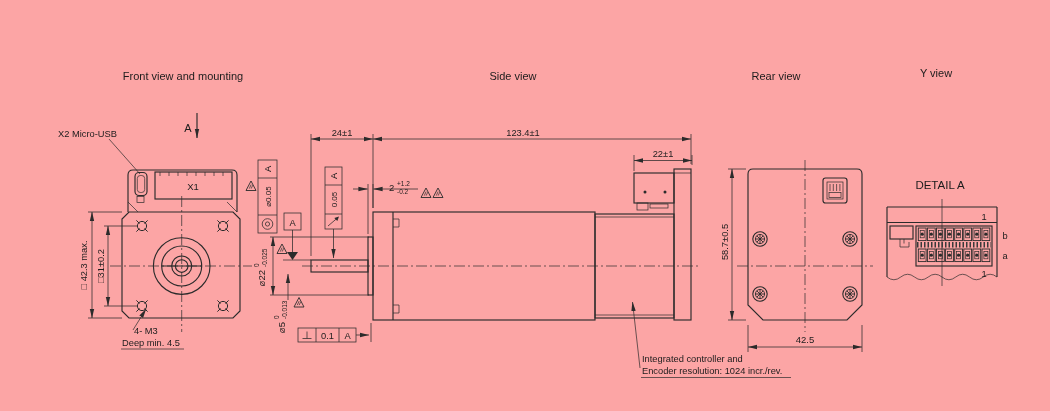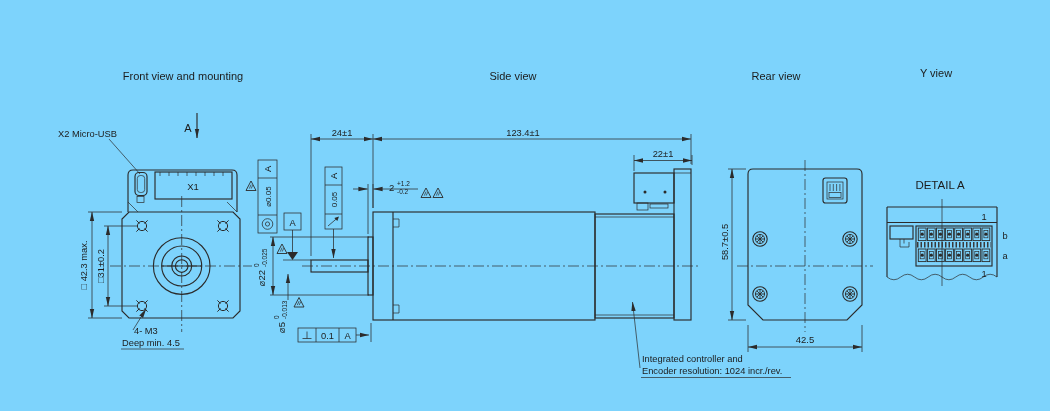--- a/index.html
+++ b/index.html
@@ -1,16 +1,16 @@
 <!DOCTYPE html>
 <html><head>
 <meta charset="utf-8">
 <style>
   html,body { margin:0; padding:0; background:#ffffff; }
-  .page { width:1050px; height:411px; background:#7dd3fc; position:relative; overflow:hidden; }
+  .page { width:1050px; height:411px; background:#fca5a5; position:relative; overflow:hidden; }
   svg text { font-family:"Liberation Sans","DejaVu Sans",sans-serif; fill:#1c1c1c; }
   .ln   { stroke:#2b2b2b; stroke-width:1.15; fill:none; }
   .thin { stroke:#2b2b2b; stroke-width:0.7;  fill:none; }
   .dim  { stroke:#2b2b2b; stroke-width:0.75; fill:none; }
   .cl   { stroke:#2b2b2b; stroke-width:0.7; fill:none; stroke-dasharray:11 3 2 3; }
   .t9   { font-size:9.3px; }
   .t95  { font-size:9.5px; }
   .t8   { font-size:8px; }
   .t65  { font-size:6.5px; }
   .t11  { font-size:11px; }

